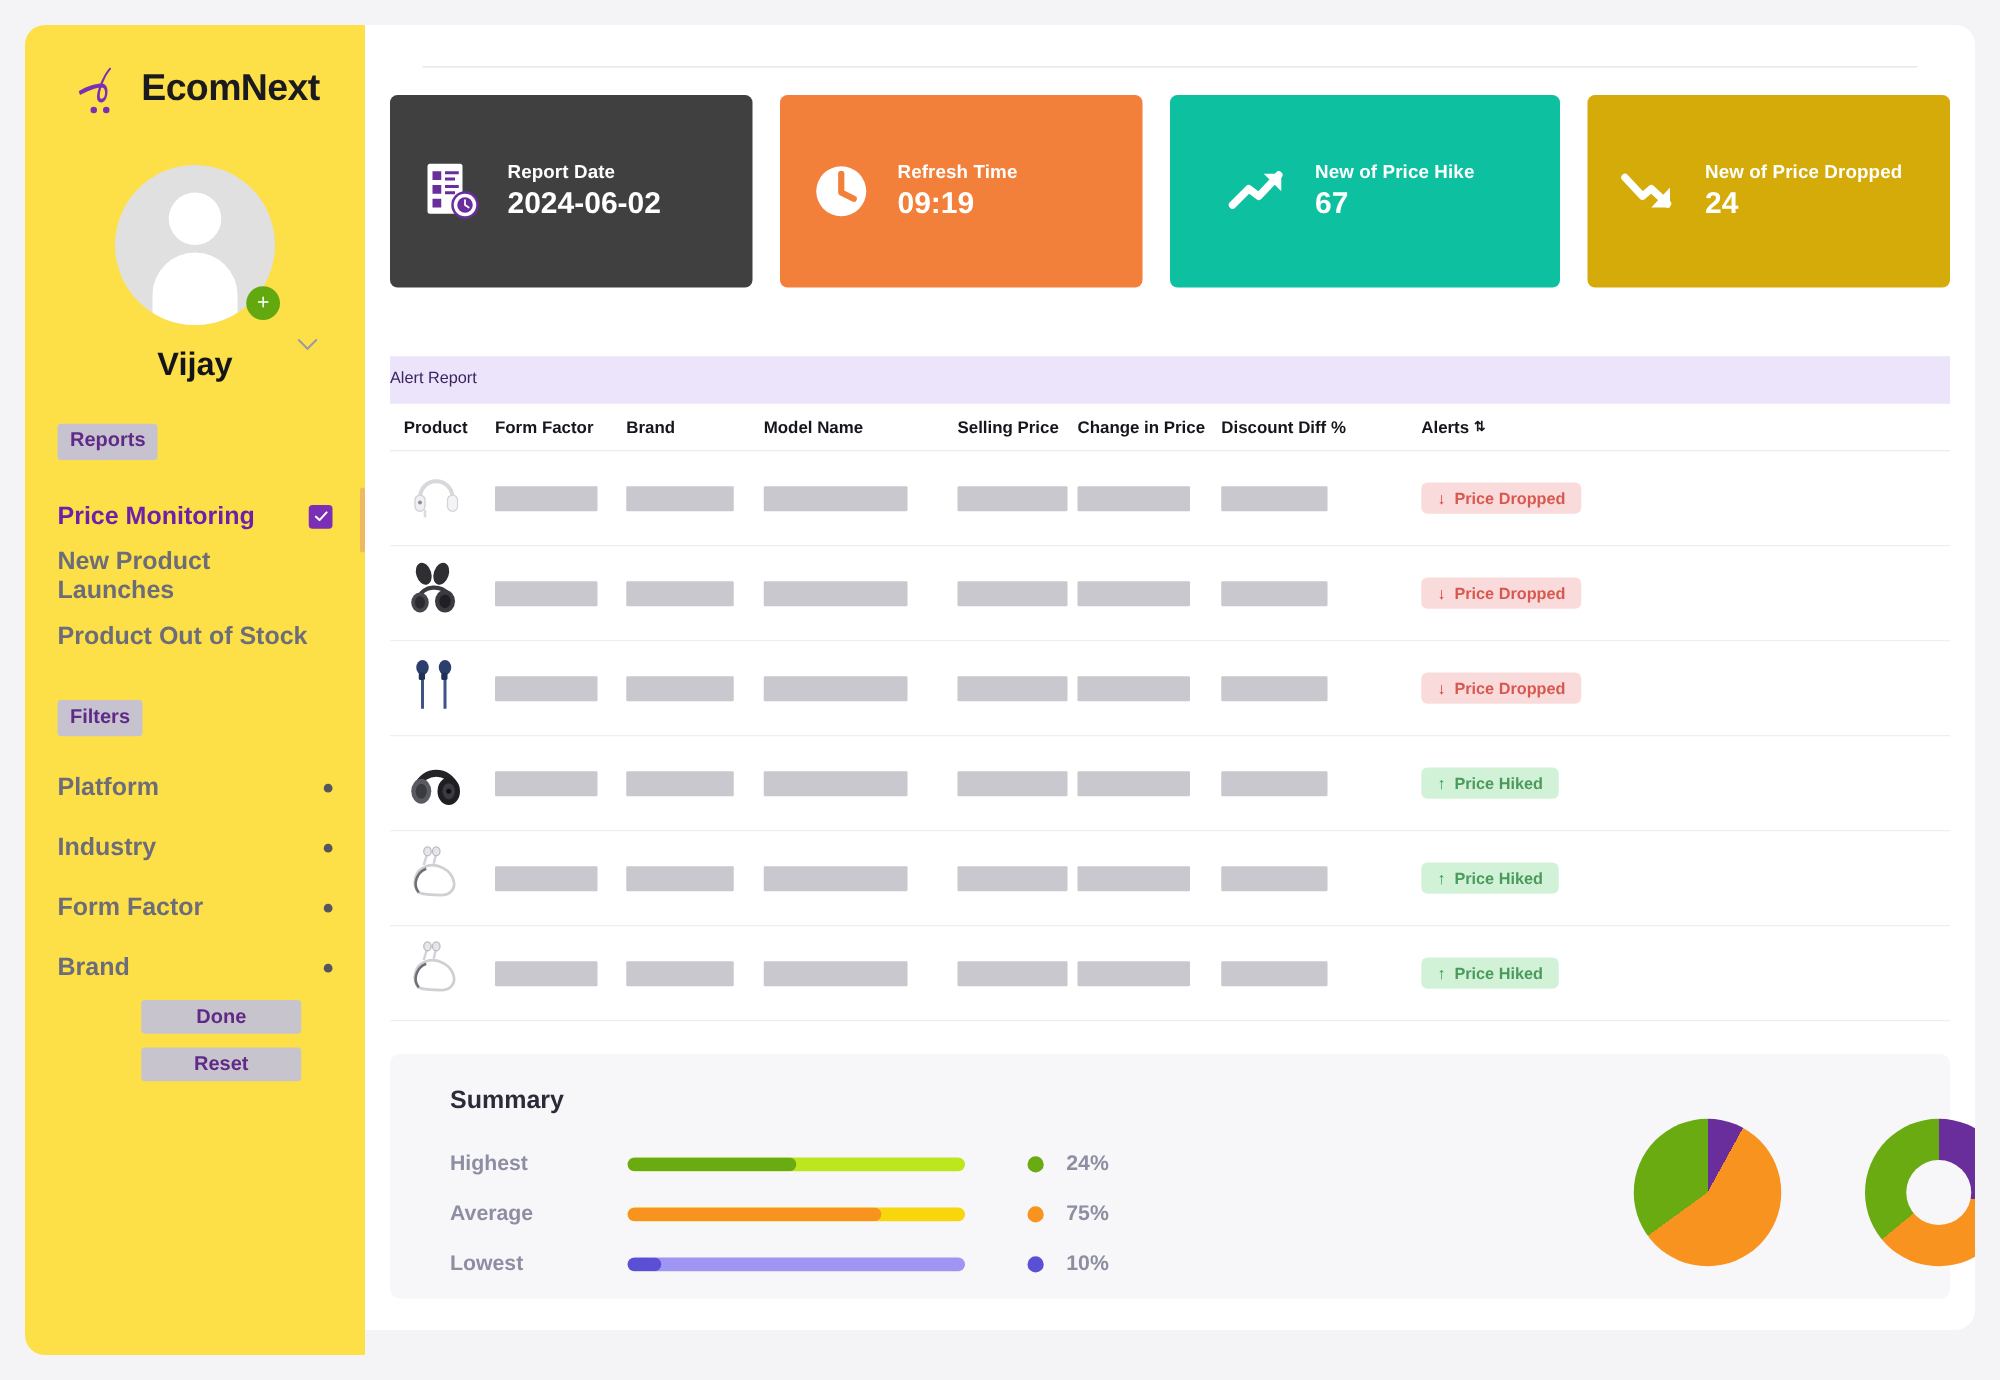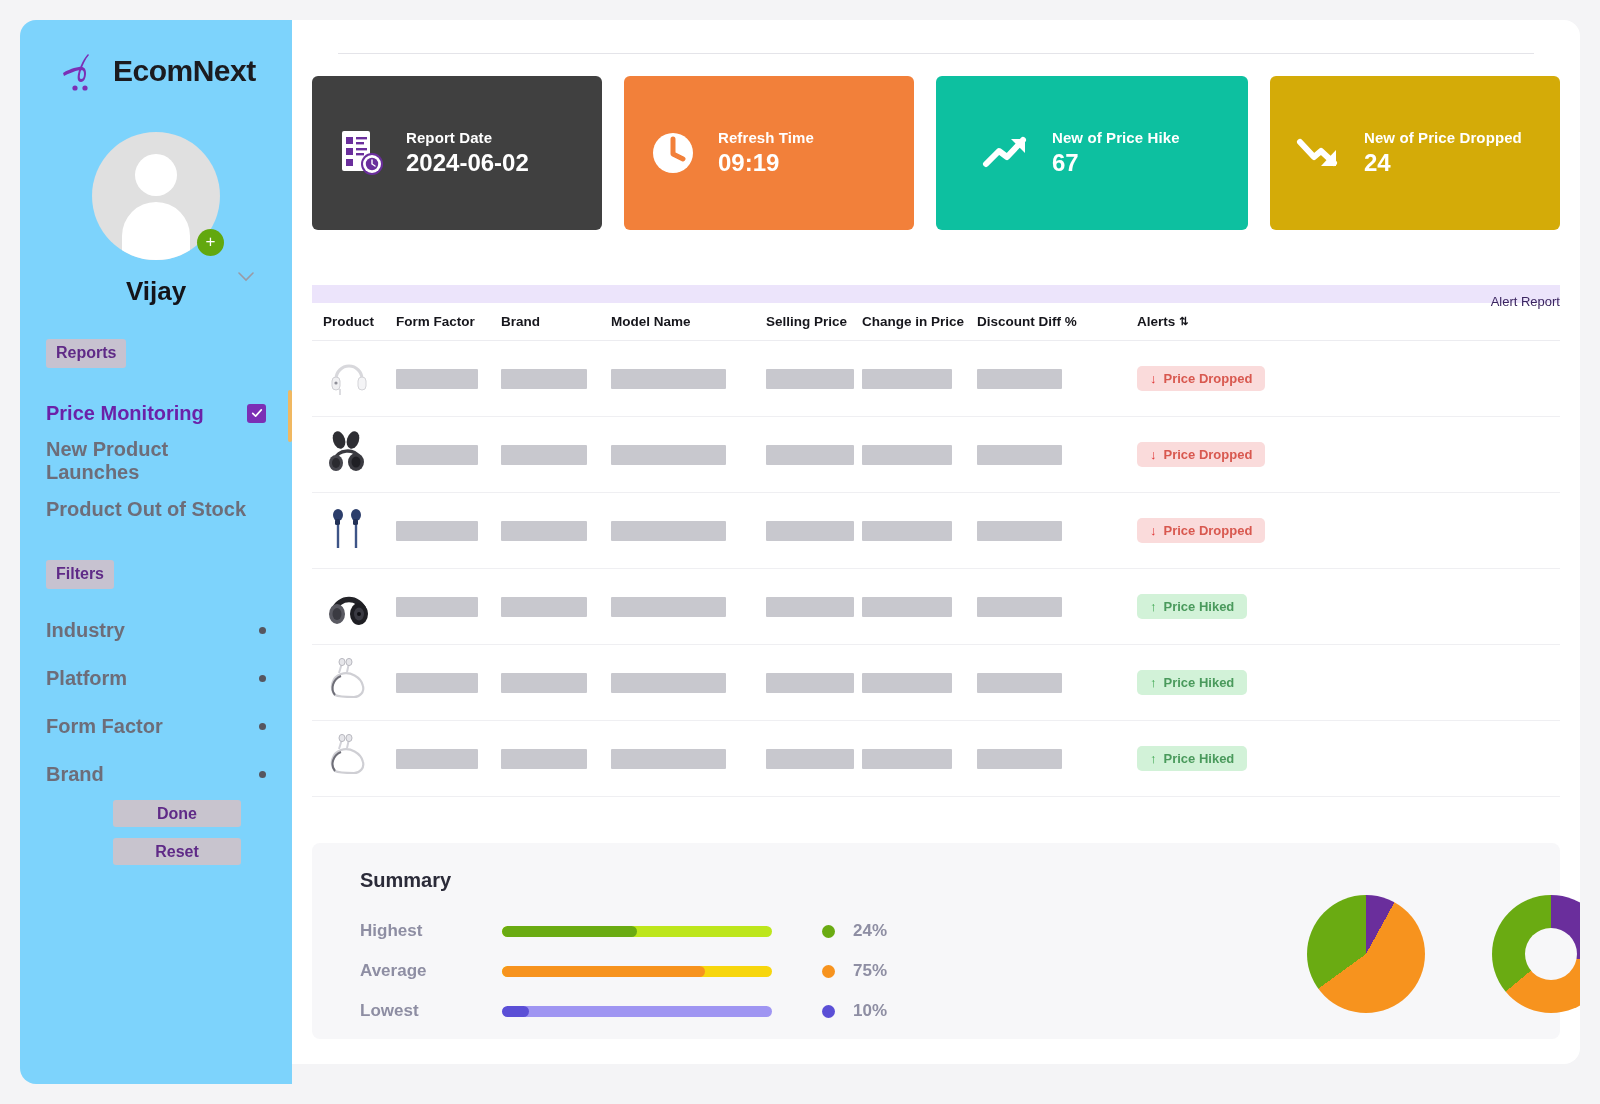--- a/index.html
+++ b/index.html
@@ -8,21 +8,21 @@
     background: #f4f4f6;
     font-family: "Liberation Sans", sans-serif;
     overflow: hidden;
   }
   .app { position: relative; width: 1600px; height: 1104px; display: flex; }
 
   
   .sidebar {
     position: absolute; left: 20px; top: 20px;
     width: 272px; height: 1064px;
-    background: #7dd3fc;
+    background: #fde047;
     border-radius: 16px 0 0 16px;
     overflow: hidden;
   }
   .brand { display: flex; align-items: center; gap: 9px; padding: 28px 0 0 38px; }
   .brand-logo { width: 46px; height: 46px; flex: 0 0 46px; }
   .brand-name { font-size: 30px; font-weight: bold; color: #1b1b1f; letter-spacing: -0.5px; }
 
   .avatar-wrap { position: relative; width: 128px; height: 128px; margin: 38px auto 0; }
   .avatar {
     width: 128px; height: 128px; border-radius: 50%;
@@ -108,21 +108,21 @@
     display: flex; align-items: center; gap: 18px;
     padding-left: 22px; color: #fff;
   }
   .kpi-icon { width: 54px; height: 54px; flex: 0 0 54px; }
   .kpi-label { font-size: 15px; font-weight: bold; letter-spacing: 0.1px; }
   .kpi-value { font-size: 24px; font-weight: bold; margin-top: 3px; }
 
   
   .table-wrap { position: absolute; left: 20px; top: 265px; width: 1248px; }
   .table-title {
-    height: 18px; line-height: 34px; text-align: right;
+    height: 38px; line-height: 34px; text-align: left;
     background: #ece4fb; color: #3b2560; font-size: 13px;
   }
   .thead {
     display: flex; align-items: center; height: 38px;
     border-bottom: 1px solid #ececf0;
   }
   .thead .th {
     font-size: 13.5px; font-weight: bold; color: #16161c;
   }
   .trow {
@@ -244,25 +244,25 @@
       </div>
       <div class="nav-item">
         <span class="nav-label">Product Out of Stock</span>
       </div>
     </div>
 
     <div class="chip filters-chip">Filters</div>
 
     <div class="nav filter-list">
       <div class="nav-item">
+        <span class="nav-label">Platform</span>
+        <span class="dot-mark"></span>
+      </div>
+      <div class="nav-item">
         <span class="nav-label">Industry</span>
-        <span class="dot-mark"></span>
-      </div>
-      <div class="nav-item">
-        <span class="nav-label">Platform</span>
         <span class="dot-mark"></span>
       </div>
       <div class="nav-item">
         <span class="nav-label">Form Factor</span>
         <span class="dot-mark"></span>
       </div>
       <div class="nav-item">
         <span class="nav-label">Brand</span>
         <span class="dot-mark"></span>
       </div>

